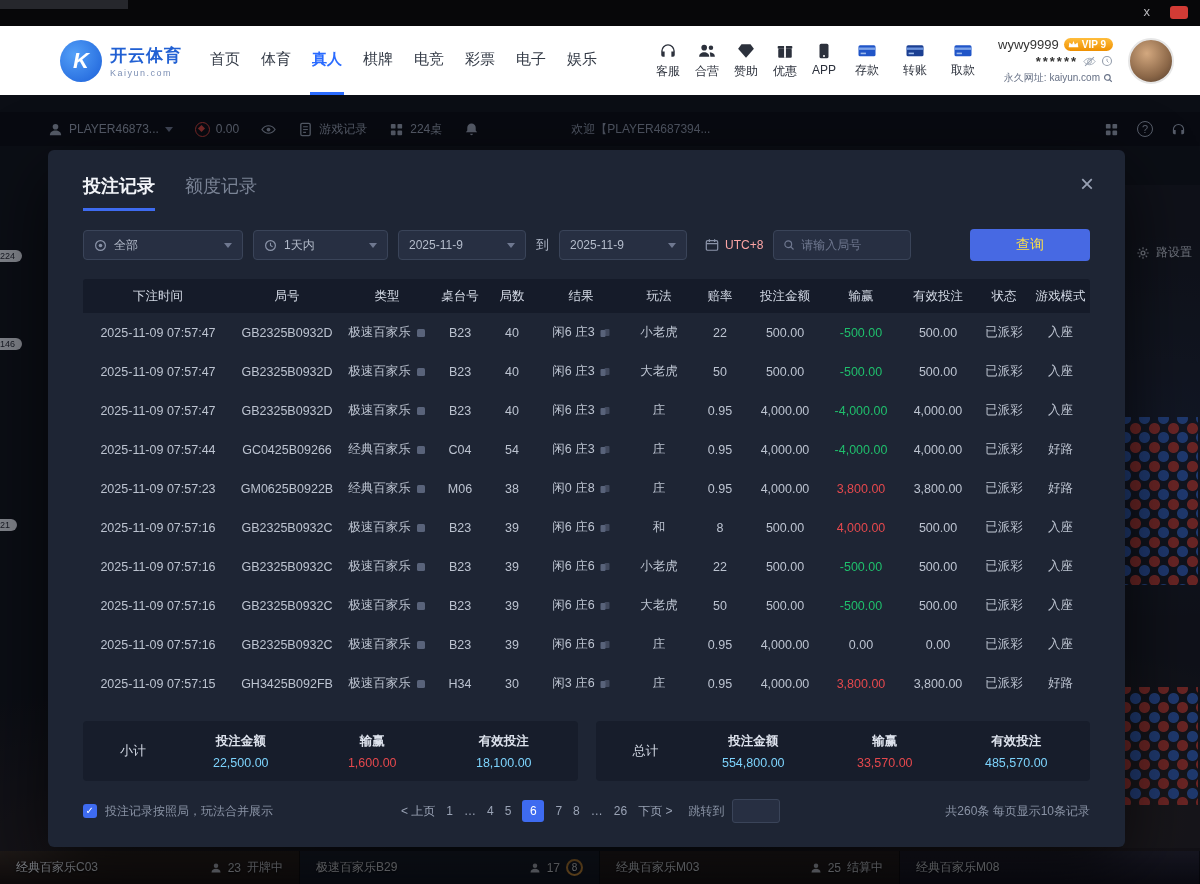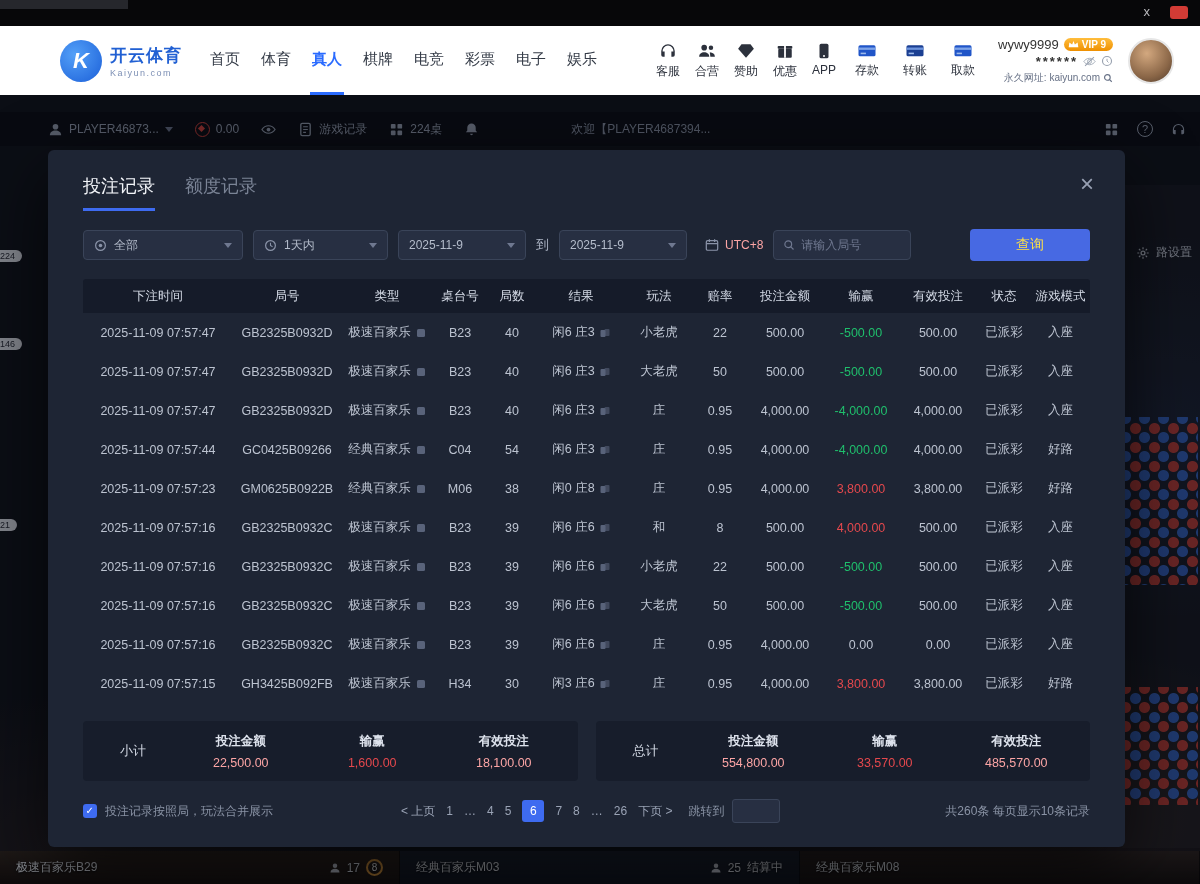--- a/index.html
+++ b/index.html
@@ -86,21 +86,21 @@
 .bstats{margin-left:auto;display:flex;align-items:center;gap:6px;color:#e6e9ee;font-size:12px;text-shadow:0 1px 2px #000}
 .bperson{width:12px;height:12px;fill:#cfd4dc;flex:none}
 .btimer{width:17px;height:17px;border:2px solid #e09a3a;border-radius:50%;display:flex;align-items:center;justify-content:center;font-size:10px;color:#fff;flex:none}
 .btimer:empty,.bstatus:empty{display:none}
 
 
 .modal{position:absolute;left:48px;top:55px;width:1077px;height:697px;background:#1e2534;border-radius:6px;z-index:3;padding:24px 35px 0;box-shadow:0 24px 70px rgba(0,0,0,.65)}
 .modal-head{display:flex;align-items:flex-end;position:relative}
 .tabs{display:flex;gap:30px}
 .tab{font-size:18px;color:#7b8496;padding-bottom:10px;cursor:pointer;border-bottom:3px solid transparent}
-.tab.active{color:#f3f5f9;font-weight:normal;border-bottom-color:#3e6bf0}
+.tab.active{color:#f3f5f9;font-weight:bold;border-bottom-color:#3e6bf0}
 .modal-close{position:absolute;right:-4px;top:-2px;color:#98a1b3;font-size:24px;line-height:1;cursor:pointer}
 
 .filters{display:flex;align-items:center;gap:10px;margin-top:18px;font-size:12px}
 .fctrl{height:30px;background:#272f42;border:1px solid #3a4459;border-radius:4px;color:#b4bccb;display:flex;align-items:center;gap:7px;padding:0 10px;cursor:pointer}
 .fctrl svg{width:13px;height:13px;fill:currentColor;color:#8a93a8;flex:none}
 .fctrl .caret{margin-left:auto}
 .f-cat{width:160px}
 .f-range{width:135px}
 .f-date{width:128px}
 .f-to{color:#aeb6c6;font-size:13px}
@@ -124,21 +124,21 @@
 .c-win.neg{color:#1fbf6c}
 .c-win.pos{color:#e5484d}
 .c-win.zero{color:#bcc3d0}
 
 
 .summary{display:flex;gap:18px;margin-top:18px}
 .sum-box{flex:1;background:#171d2b;border-radius:4px;height:60px;display:flex;align-items:center;padding:0 8px}
 .sum-label{width:84px;text-align:center;color:#d4dae6;font-size:13px}
 .sum-stat{flex:1;text-align:center}
 .sum-k{color:#dde2ec;font-weight:bold;font-size:12.5px}
-.sum-v{color:#fca5a5;font-size:12.5px;margin-top:6px}
+.sum-v{color:#7dd3fc;font-size:12.5px;margin-top:6px}
 .sum-v.red{color:#e5484d}
 
 
 .modal-footer{display:flex;align-items:center;margin-top:18px;font-size:12px;color:#8a93a5}
 .foot-left{display:flex;align-items:center;gap:8px;width:292px;cursor:pointer}
 .checkbox{width:14px;height:14px;background:#3e6bf0;border-radius:3px;position:relative;flex:none;cursor:pointer}
 .checkbox::after{content:"✓";position:absolute;left:2.5px;top:0;color:#fff;font-size:10px;line-height:14px}
 .pagination{display:flex;align-items:center;gap:11px;margin-left:26px}
 .pg{color:#9aa3b5;cursor:pointer;white-space:nowrap}
 .pg.on{background:#3e6bf0;color:#fff;width:22px;height:22px;display:flex;align-items:center;justify-content:center;border-radius:3px}
@@ -348,20 +348,32 @@
           <circle cx="8" cy="8" r="2.2" fill="none" stroke="currentColor" stroke-width="1.5"></circle>
           <path d="M8 1.5v2.2M8 12.3v2.2M1.5 8h2.2M12.3 8h2.2M3.4 3.4 5 5M11 11l1.6 1.6M12.6 3.4 11 5M5 11l-1.6 1.6" stroke="currentColor" stroke-width="1.4"></path>
         </svg>
       <span>路设置</span>
     </div>
     <div class="beads b1"></div>
     <div class="beads b2"></div>
 
     <div class="bstrip">
 
+        <div class="bcell">
+          <span class="bname">经典百家乐C03</span>
+          <div class="bstats">
+            <svg class="bperson" viewBox="0 0 16 16">
+              <circle cx="8" cy="5" r="3"></circle>
+              <path d="M2 14c0-3.3 2.7-5 6-5s6 1.7 6 5z"></path>
+            </svg>
+            <span class="bcount">23</span>
+
+            <span class="bstatus">开牌中</span>
+          </div>
+        </div>
 
         <div class="bcell">
           <span class="bname">极速百家乐B29</span>
           <div class="bstats">
             <svg class="bperson" viewBox="0 0 16 16">
               <circle cx="8" cy="5" r="3"></circle>
               <path d="M2 14c0-3.3 2.7-5 6-5s6 1.7 6 5z"></path>
             </svg>
             <span class="bcount">17</span>
             <span class="btimer">8</span>

